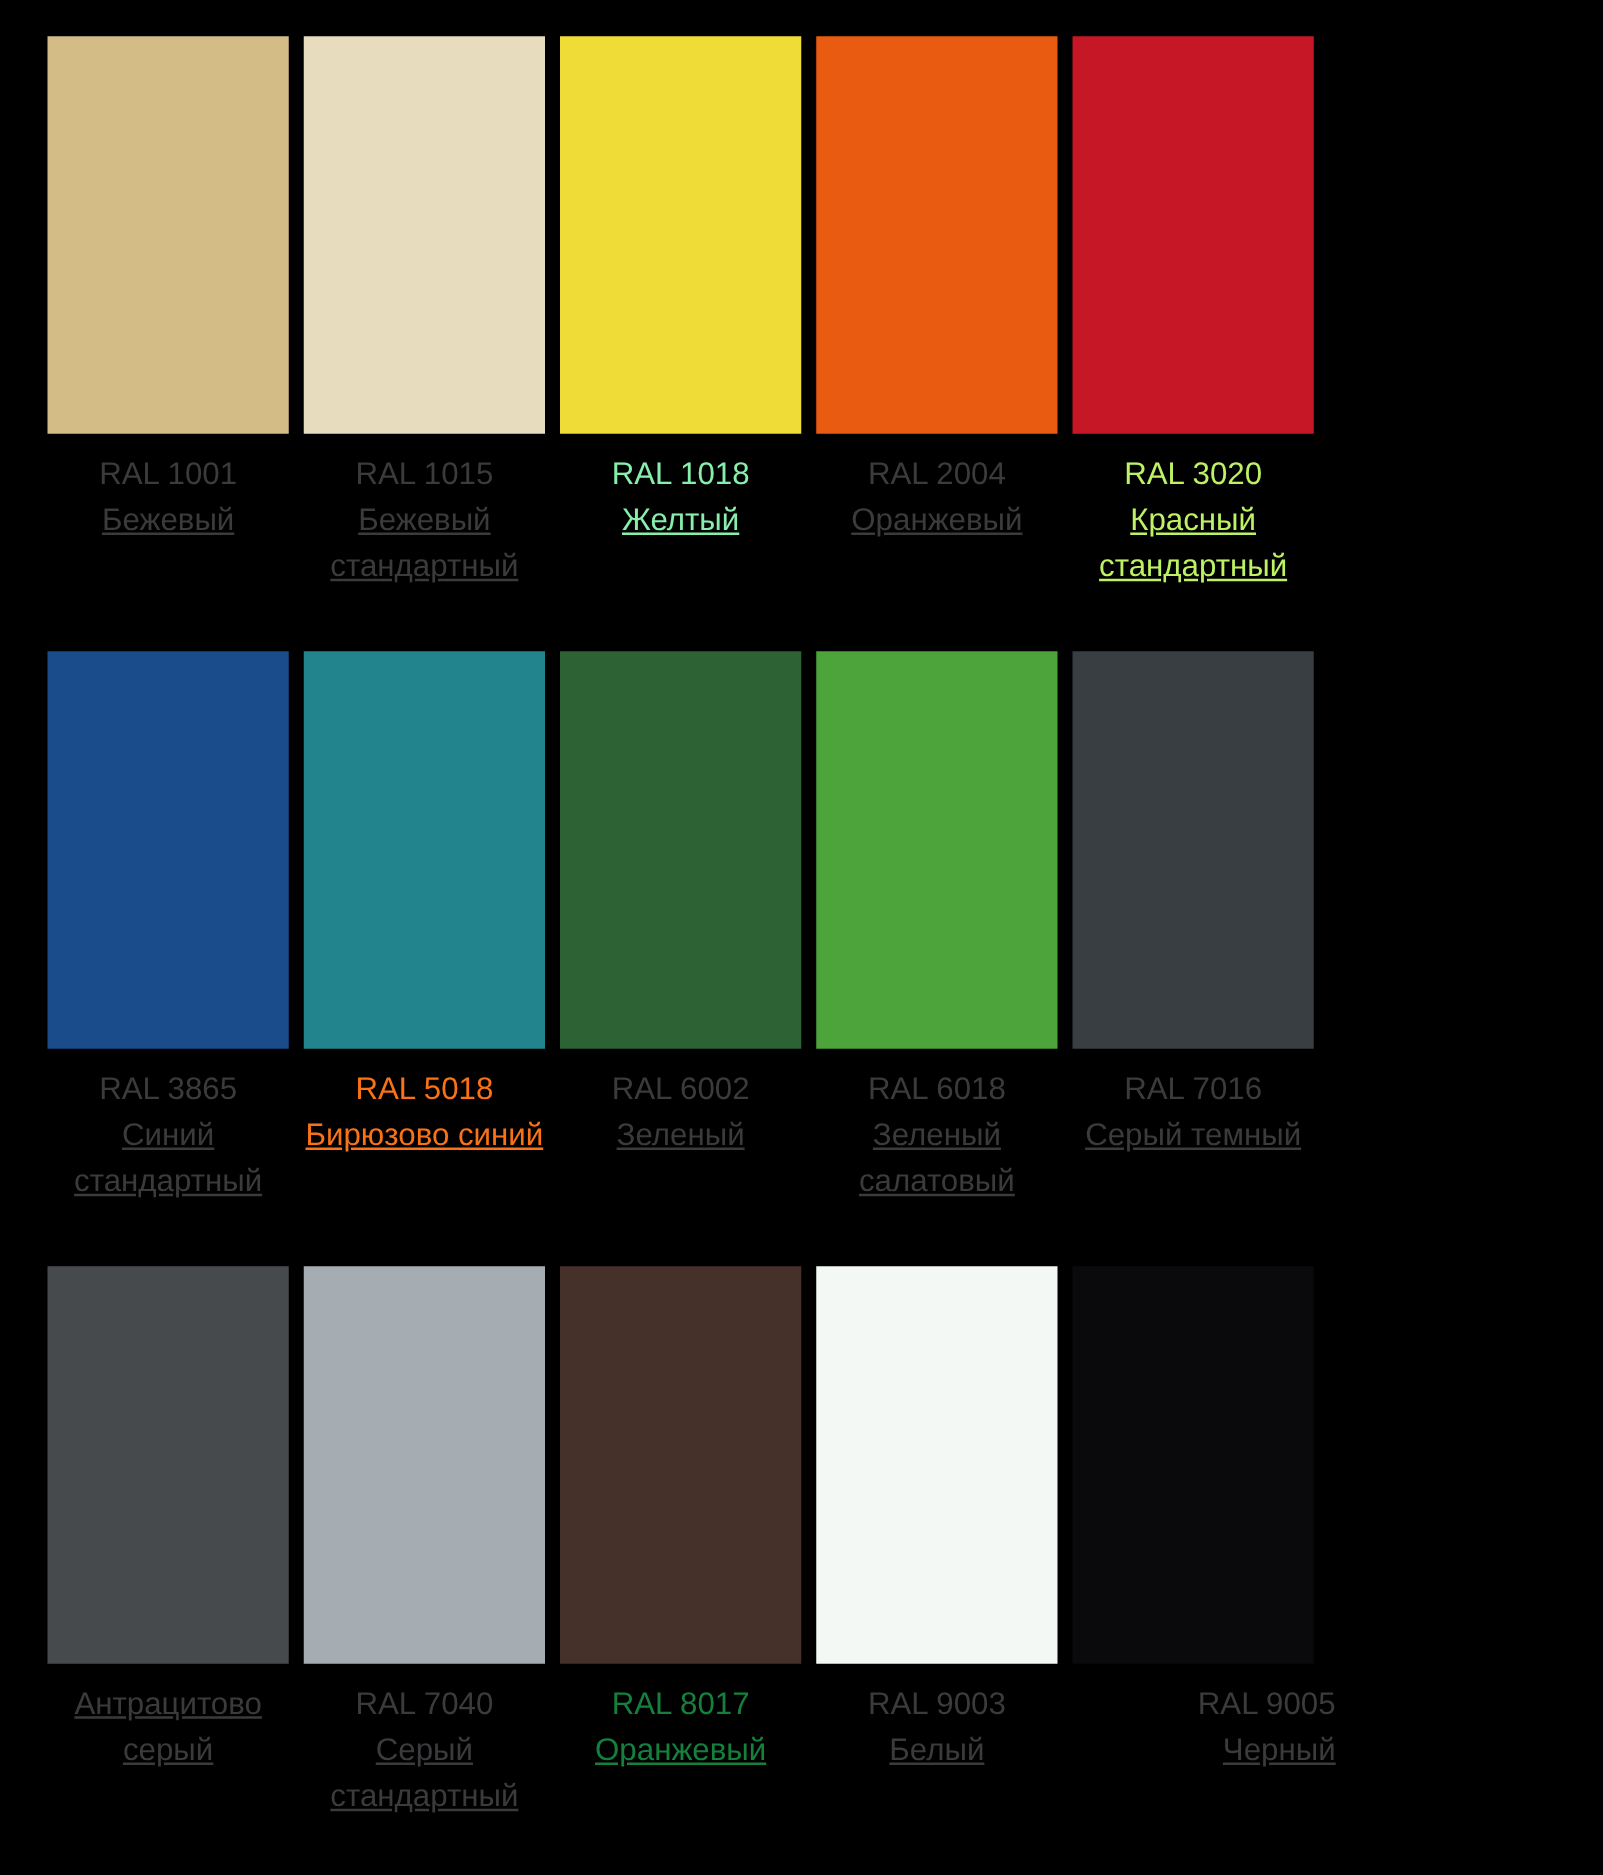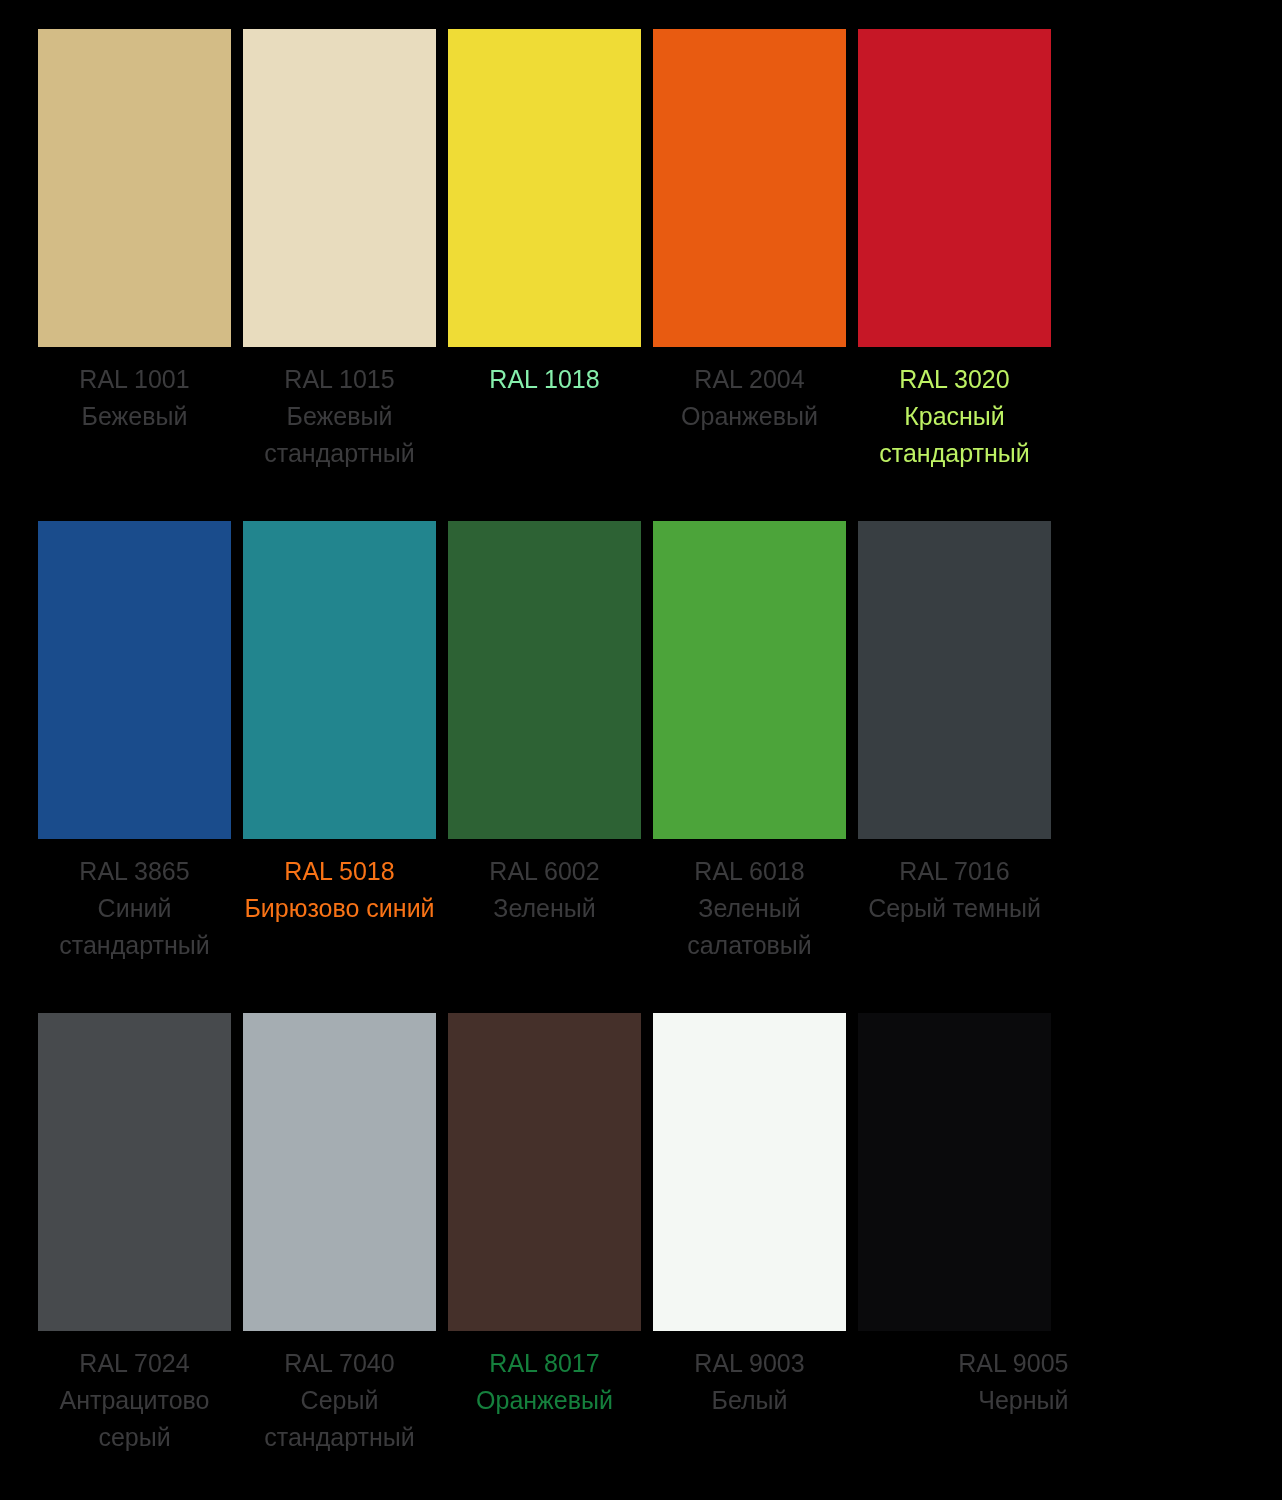--- a/index.html
+++ b/index.html
@@ -52,20 +52,21 @@
     font-family: "Liberation Sans", sans-serif;
     letter-spacing: 0px;
     font-weight: 400;
   }
   .swatch-code {
     display: block;
     white-space: nowrap;
   }
   .swatch-name {
     display: block;
+    text-decoration: underline;
   }
 </style>
 </head>
 <body style="background: rgb(0, 0, 0);">
 
 <div id="palette">
     <div class="swatch-cell">
       <div class="swatch-chip" style="background: rgb(211, 188, 134);"></div>
       <div class="swatch-label" style="color: rgb(59, 59, 61);">
         <span class="swatch-code">RAL 1001</span>
@@ -76,20 +77,21 @@
       <div class="swatch-chip" style="background: rgb(232, 220, 190);"></div>
       <div class="swatch-label" style="color: rgb(59, 59, 61);">
         <span class="swatch-code">RAL 1015</span>
         <span class="swatch-name">Бежевый стандартный</span>
       </div>
     </div>
     <div class="swatch-cell">
       <div class="swatch-chip" style="background: rgb(239, 220, 54);"></div>
       <div class="swatch-label" style="color: #86efac;">
         <span class="swatch-code">RAL 1018</span>
+        <span class="swatch-name">Желтый</span>
       </div>
     </div>
     <div class="swatch-cell">
       <div class="swatch-chip" style="background: rgb(232, 91, 17);"></div>
       <div class="swatch-label" style="color: rgb(59, 59, 61);">
         <span class="swatch-code">RAL 2004</span>
         <span class="swatch-name">Оранжевый</span>
       </div>
     </div>
     <div class="swatch-cell">
@@ -130,21 +132,20 @@
     <div class="swatch-cell">
       <div class="swatch-chip" style="background: rgb(56, 62, 66);"></div>
       <div class="swatch-label" style="color: rgb(59, 59, 61);">
         <span class="swatch-code">RAL 7016</span>
         <span class="swatch-name">Серый темный</span>
       </div>
     </div>
     <div class="swatch-cell">
       <div class="swatch-chip" style="background: rgb(71, 74, 77);"></div>
       <div class="swatch-label" style="color: rgb(59, 59, 61);">
-        <span class="swatch-code">RAL 7024</span>
         <span class="swatch-name">Антрацитово серый</span>
       </div>
     </div>
     <div class="swatch-cell">
       <div class="swatch-chip" style="background: rgb(165, 173, 178);"></div>
       <div class="swatch-label" style="color: rgb(59, 59, 61);">
         <span class="swatch-code">RAL 7040</span>
         <span class="swatch-name">Серый стандартный</span>
       </div>
     </div>

